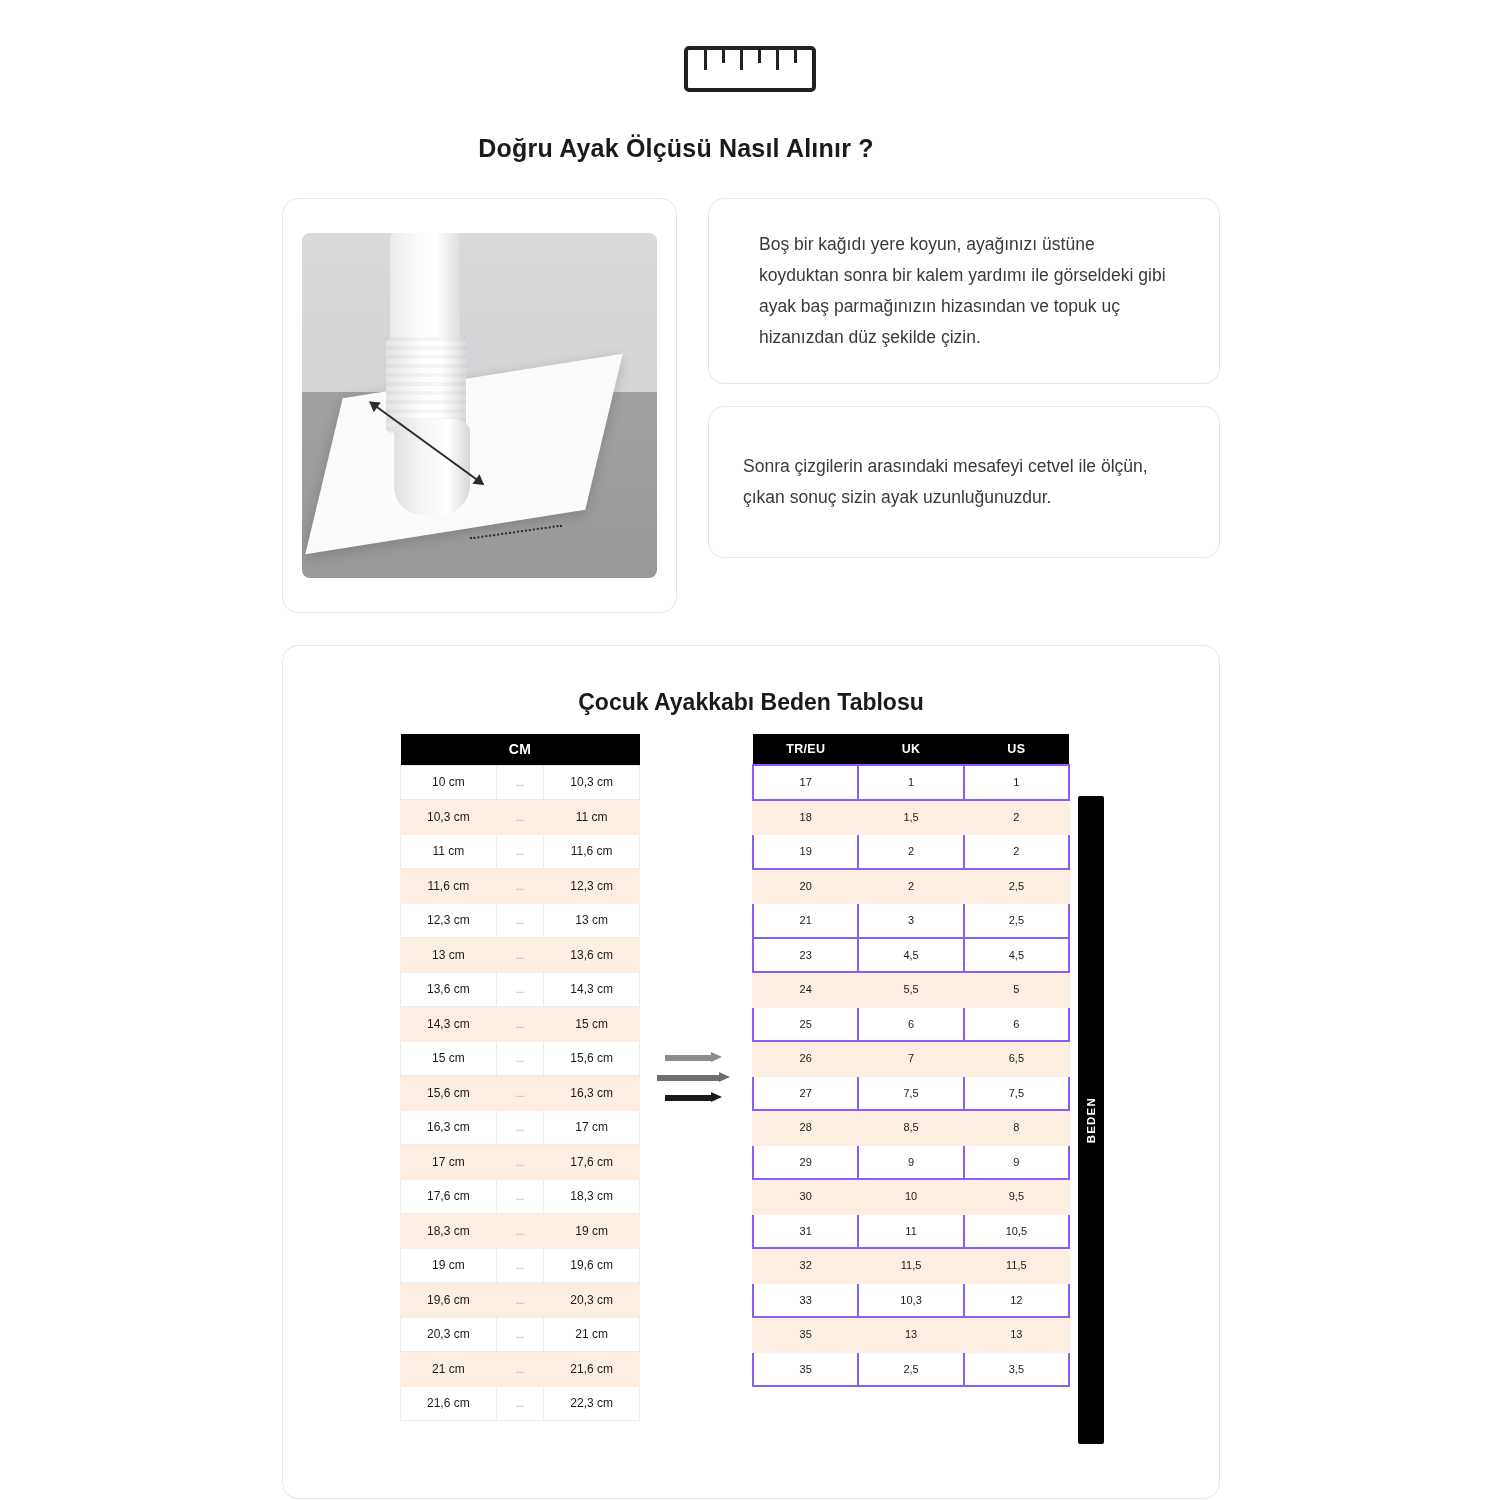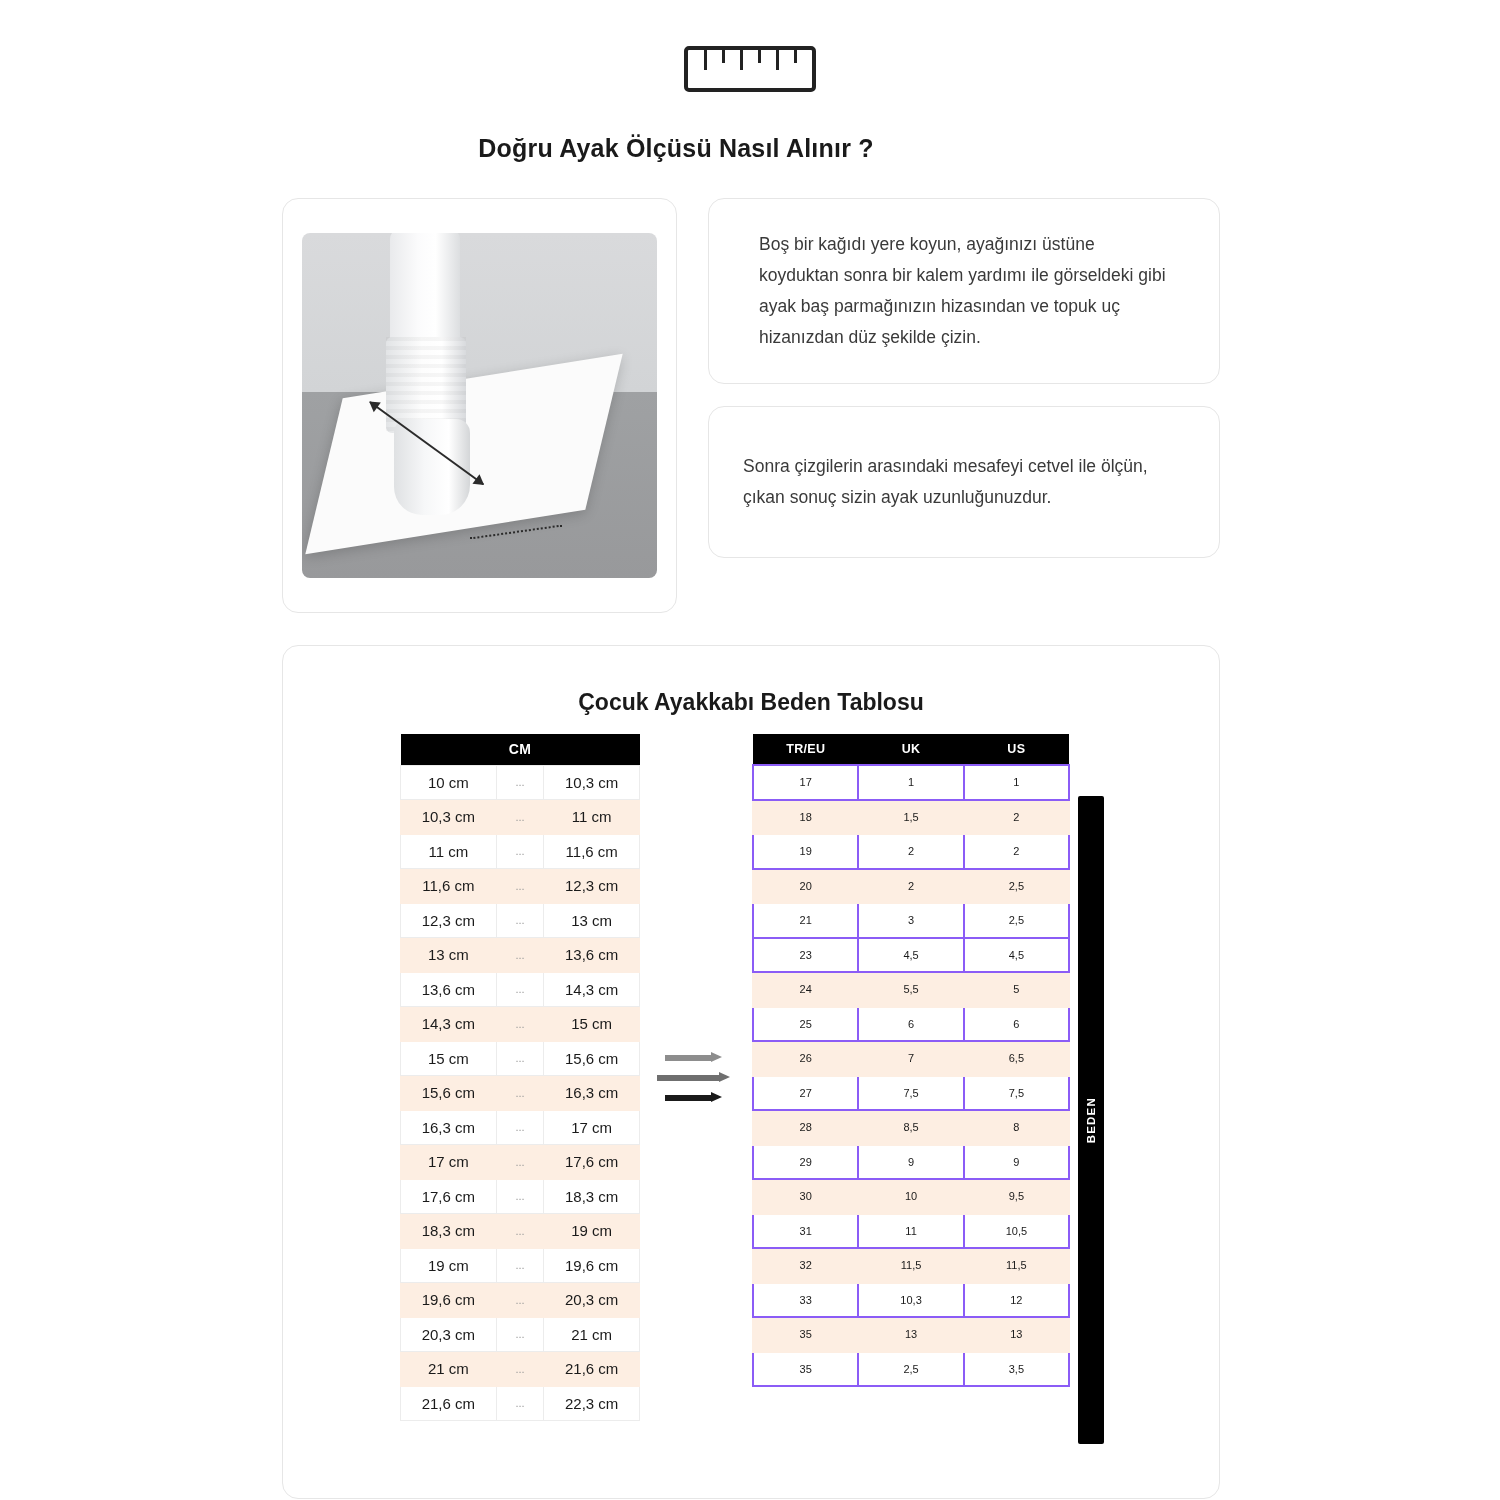--- a/index.html
+++ b/index.html
@@ -122,21 +122,21 @@
   }
   table { border-collapse: collapse; }
 
   
   .cm-table { width: 240px; }
   .cm-table th.header {
     background: #000; color: #fff; font-size: 14px; font-weight: bold;
     height: 31px; letter-spacing: .3px;
   }
   .cm-table td {
-    height: 34.5px; font-size: 15px; color: #1a1a1a;
+    height: 34.5px; font-size: 12px; color: #1a1a1a;
     border: 1px solid #ececec;
   }
   .cm-table td.low { width: 96px; text-align: center; }
   .cm-table td.dots-col { width: 48px; text-align: center; color: #9a9a9a; font-size: 11px; }
   .cm-table td.high { width: 96px; text-align: center; }
   tr.alt td { background: #fdeee2; border-color: #fdeee2; }
 
   
   .arrows {
     width: 112px; display: flex; flex-direction: column;

